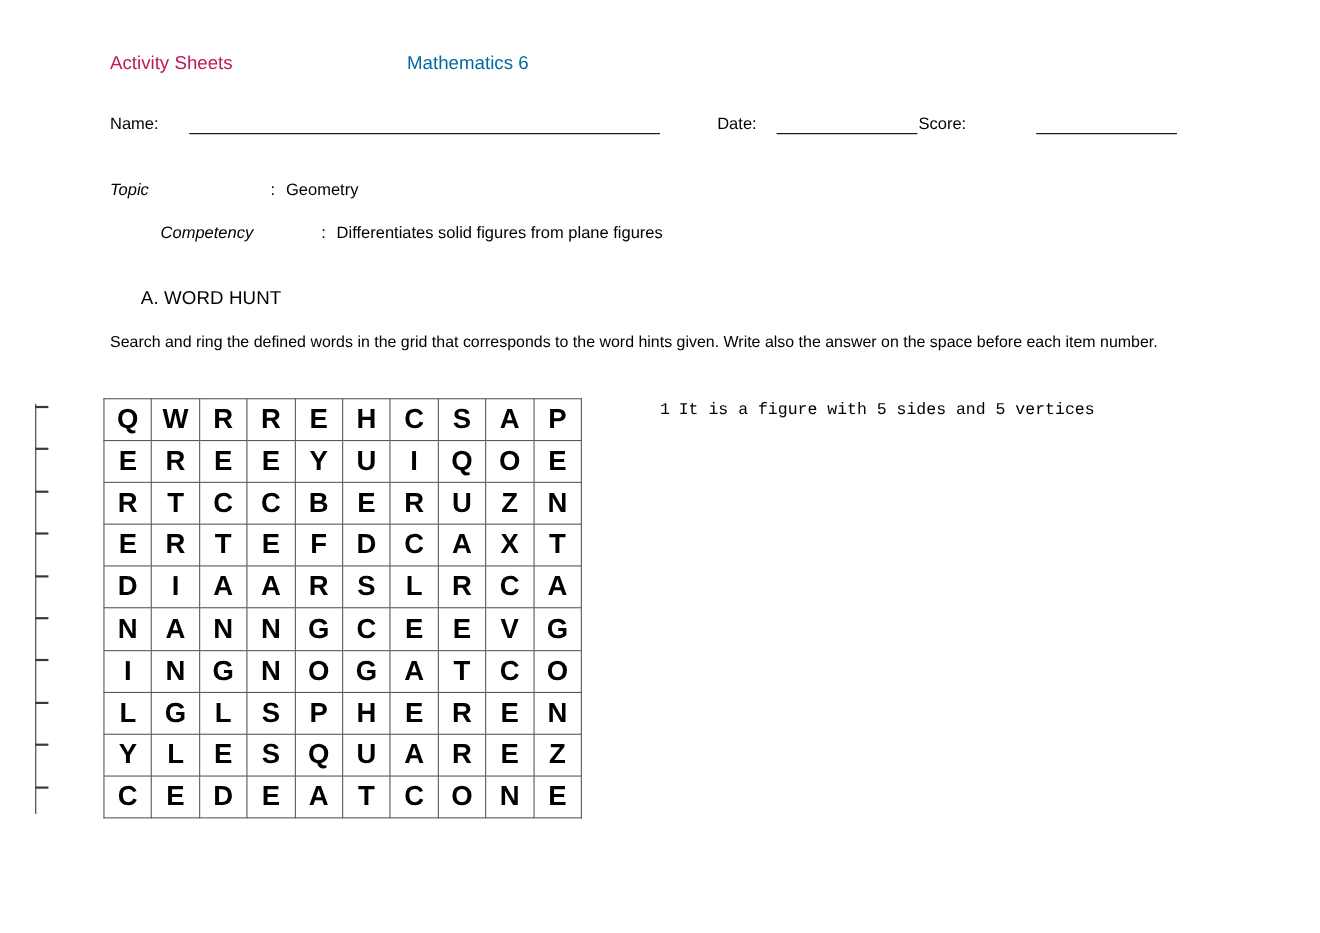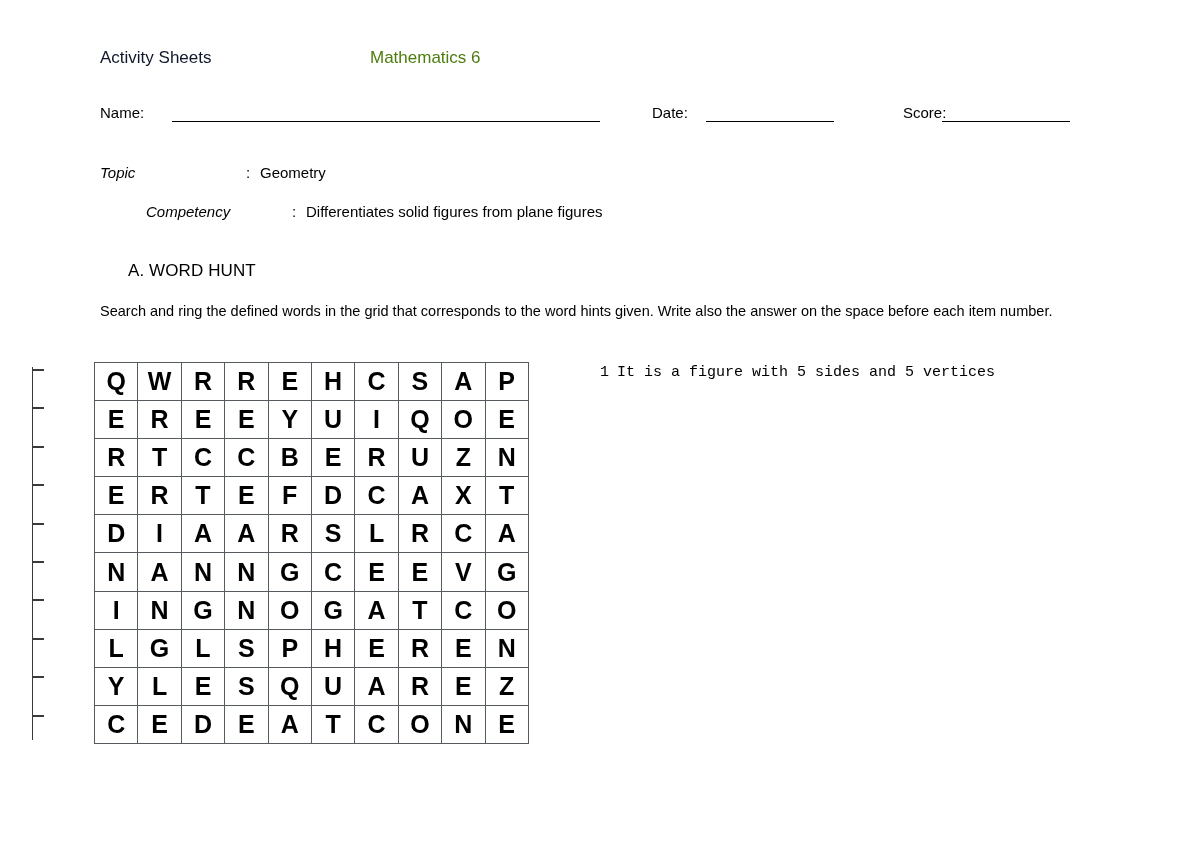--- a/index.html
+++ b/index.html
@@ -15,49 +15,49 @@
     font-family: "Liberation Sans", sans-serif;
     color: #000000;
   }
 
   
   .hdr-title {
     position: absolute;
     top: 48px;
     left: 100px;
     font-size: 17px;
-    color: #0f172a;
+    color: #be185d;
     white-space: nowrap;
   }
   .hdr-subject {
     position: absolute;
     top: 48px;
     left: 370px;
     font-size: 17px;
-    color: #4d7c0f;
+    color: #0369a1;
     white-space: nowrap;
   }
 
   
   .field-label {
     position: absolute;
     font-size: 15px;
     white-space: nowrap;
     text-align: center;
   }
   .rule {
     position: absolute;
     height: 0;
     border-bottom: 1.6px solid #000;
   }
   #name-label  { top: 104px; left: 100px; }
   #name-rule   { top: 121px; left: 172px; width: 428px; }
   #date-label  { top: 104px; left: 652px; }
   #date-rule   { top: 121px; left: 706px; width: 128px; }
-  #score-label { top: 104px; left: 903px; }
+  #score-label { top: 104px; left: 835px; }
   #score-rule  { top: 121px; left: 942px; width: 128px; }
 
   
   .meta-row {
     position: absolute;
     left: 100px;
     font-size: 15px;
     white-space: nowrap;
   }
   #topic-row      { top: 164px; }

